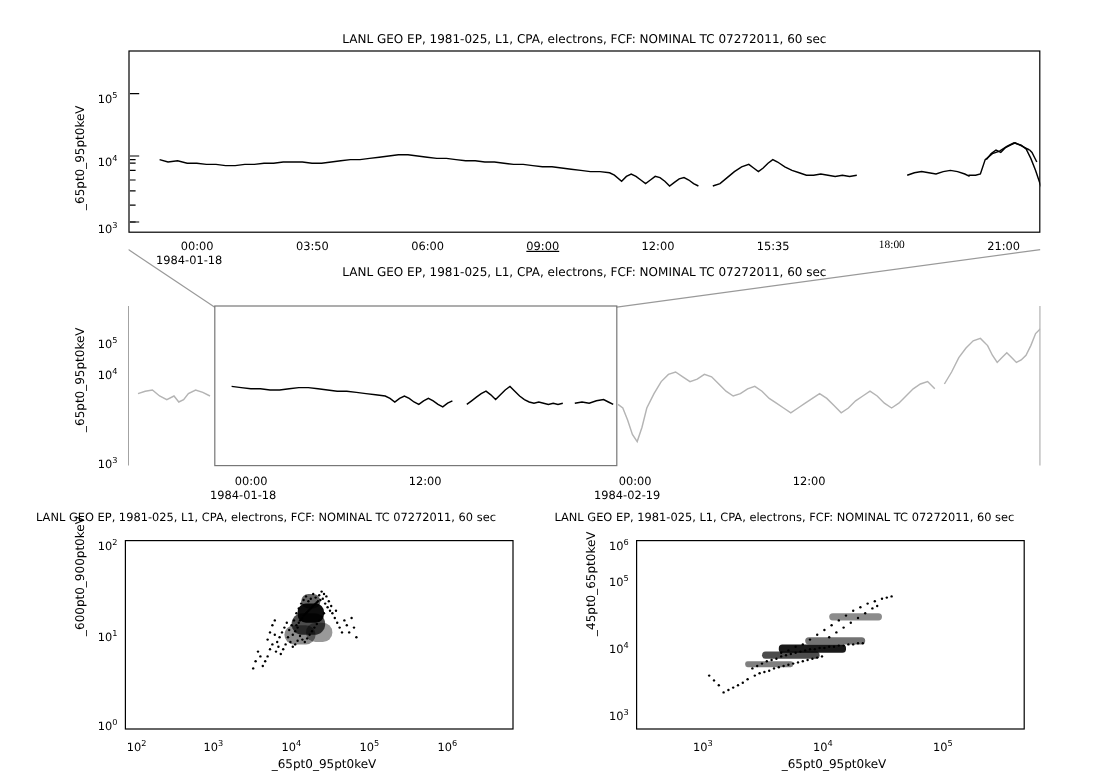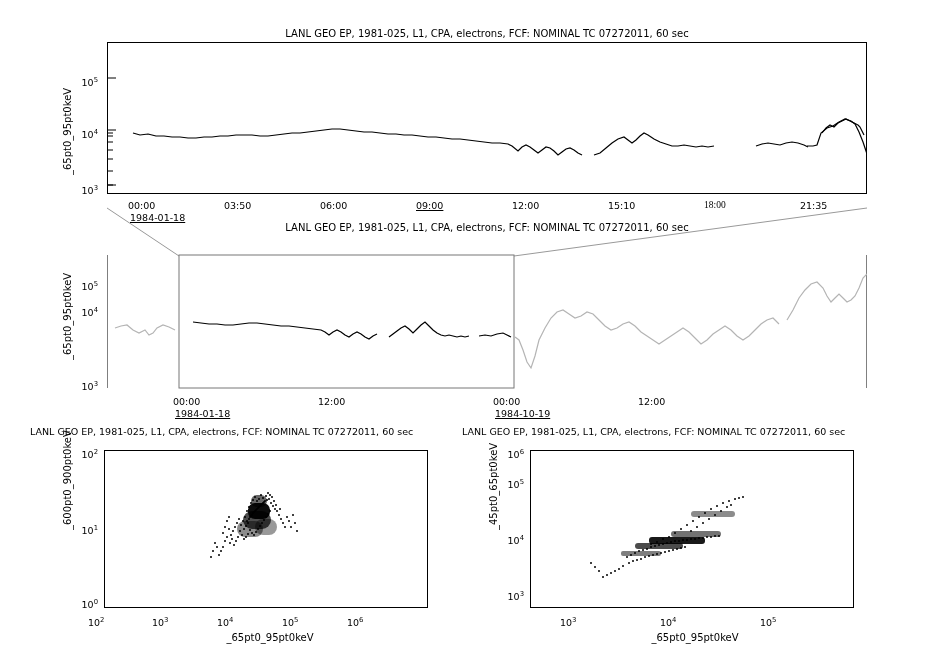--- a/index.html
+++ b/index.html
@@ -43,30 +43,29 @@
     font-size: 10px;
     white-space: nowrap;
     text-align: center;
   }
   .tick-label {
     position: absolute;
     font-size: 9.5px;
     white-space: nowrap;
   }
   .tick-label.x {
-    text-align: left;
+    text-align: right;
   }
   .tick-label.y {
     text-align: right;
   }
   .sub-label {
     position: absolute;
     font-size: 9.5px;
     white-space: nowrap;
-    text-decoration: underline;
   }
   svg {
     display: block;
   }
   .connector {
     position: absolute;
     pointer-events: none;
   }
   sup { font-size: 0.72em; vertical-align: super; }
 </style>
@@ -110,23 +109,23 @@
       <polyline fill="none" stroke="#000000" stroke-width="1.2" points="700,104 706,104 710,103 714,91 720,86 726,84 732,80 738,77 744,79 748,82 752,90 756,100 760,112"></polyline>
       <polyline fill="none" stroke="#000000" stroke-width="1.2" points="760,112 764,120 768,128"></polyline>
     </svg>
   </div>
 
   <div class="tick-label x" style="left:128px; top:200px; width:50px;">00:00</div>
   <div class="tick-label x" style="left:224px; top:200px; width:50px;">03:50</div>
   <div class="tick-label x" style="left:320px; top:200px; width:50px;">06:00</div>
   <div class="tick-label x" style="left:416px; top:200px; width:50px;text-decoration:underline;">09:00</div>
   <div class="tick-label x" style="left:512px; top:200px; width:50px;">12:00</div>
-  <div class="tick-label x" style="left:608px; top:200px; width:50px;">15:10</div>
+  <div class="tick-label x" style="left:608px; top:200px; width:50px;">15:35</div>
   <div class="tick-label x" style="left:704px; top:200px; width:50px;font-family:Liberation Serif, serif;">18:00</div>
-  <div class="tick-label x" style="left:800px; top:200px; width:50px;">21:35</div>
+  <div class="tick-label x" style="left:800px; top:200px; width:50px;">21:00</div>
 
   <div class="sub-label" style="left:130px; top:212px;">1984-01-18</div>
 </div>
 
 <div class="connector" style="left:107px; top:194px; width:760px; height:66px;">
   <svg width="760" height="66" viewBox="0 0 760 66">
     <line x1="0" y1="14" x2="72" y2="62" stroke="#999999" stroke-width="1"></line>
     <line x1="760" y1="14" x2="407" y2="62" stroke="#999999" stroke-width="1"></line>
   </svg>
 </div>
@@ -158,21 +157,21 @@
       <polyline fill="none" stroke="#b4b4b4" stroke-width="1.2" points="680,80 686,70 692,58 698,50 704,44 710,42 716,48 720,56 724,62 728,58 732,54 736,58 740,62 744,60 748,56 752,48 756,38 760,34"></polyline>
     </svg>
   </div>
 
   <div class="tick-label x" style="left:173px; top:396px; width:50px;">00:00</div>
   <div class="tick-label x" style="left:318px; top:396px; width:50px;">12:00</div>
   <div class="tick-label x" style="left:493px; top:396px; width:50px;">00:00</div>
   <div class="tick-label x" style="left:638px; top:396px; width:50px;">12:00</div>
 
   <div class="sub-label" style="left:175px; top:408px;">1984-01-18</div>
-  <div class="sub-label" style="left:495px; top:408px;">1984-10-19</div>
+  <div class="sub-label" style="left:495px; top:408px;">1984-02-19</div>
 </div>
 
 <div class="panel">
   <div class="title" style="left:30px; top:426px; width:460px; text-align:left; font-size:9.5px;">LANL GEO EP, 1981-025, L1, CPA, electrons, FCF: NOMINAL TC 07272011, 60 sec</div>
 
   <div class="ylabel" style="left:62px; top:530px; font-size:10px;">_600pt0_900pt0keV</div>
 
   <div class="tick-label y" style="left:68px; top:598px; width:30px;">10<sup>0</sup></div>
   <div class="tick-label y" style="left:68px; top:524px; width:30px;">10<sup>1</sup></div>
   <div class="tick-label y" style="left:68px; top:448px; width:30px;">10<sup>2</sup></div>

